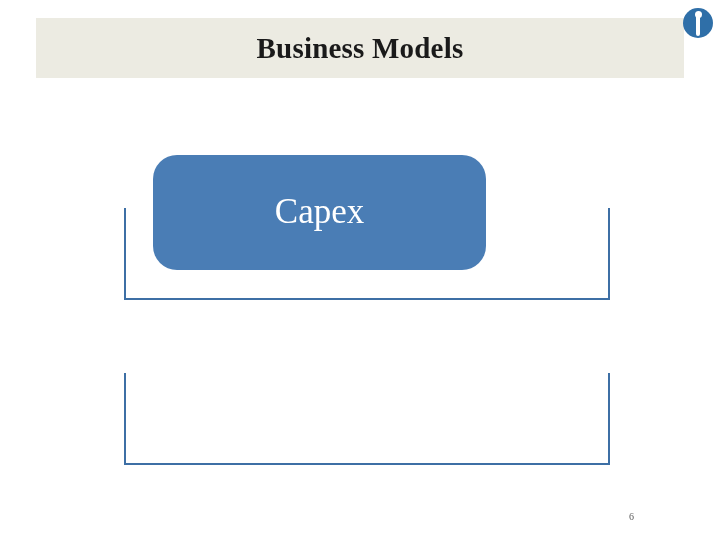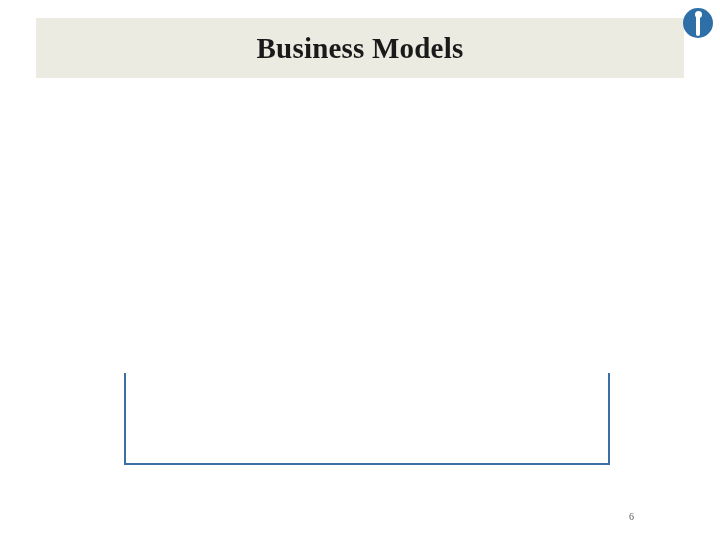--- a/index.html
+++ b/index.html
@@ -162,20 +162,26 @@
   <div class="header-title">Business Models</div>
 
   <div class="logo-mark">
     <div class="logo-circle"></div>
     <div class="logo-stem"></div>
     <div class="logo-dot"></div>
   </div>
 
   <div class="diagram">
 
+    <div class="row row-1">
+      <div class="bracket"></div>
+      <div class="pill">
+        <span class="pill-label">Capex</span>
+      </div>
+    </div>
 
     <div class="row row-2">
       <div class="bracket"></div>
     </div>
 
   </div>
 
   <div class="page-number">6</div>
 
 </div>

